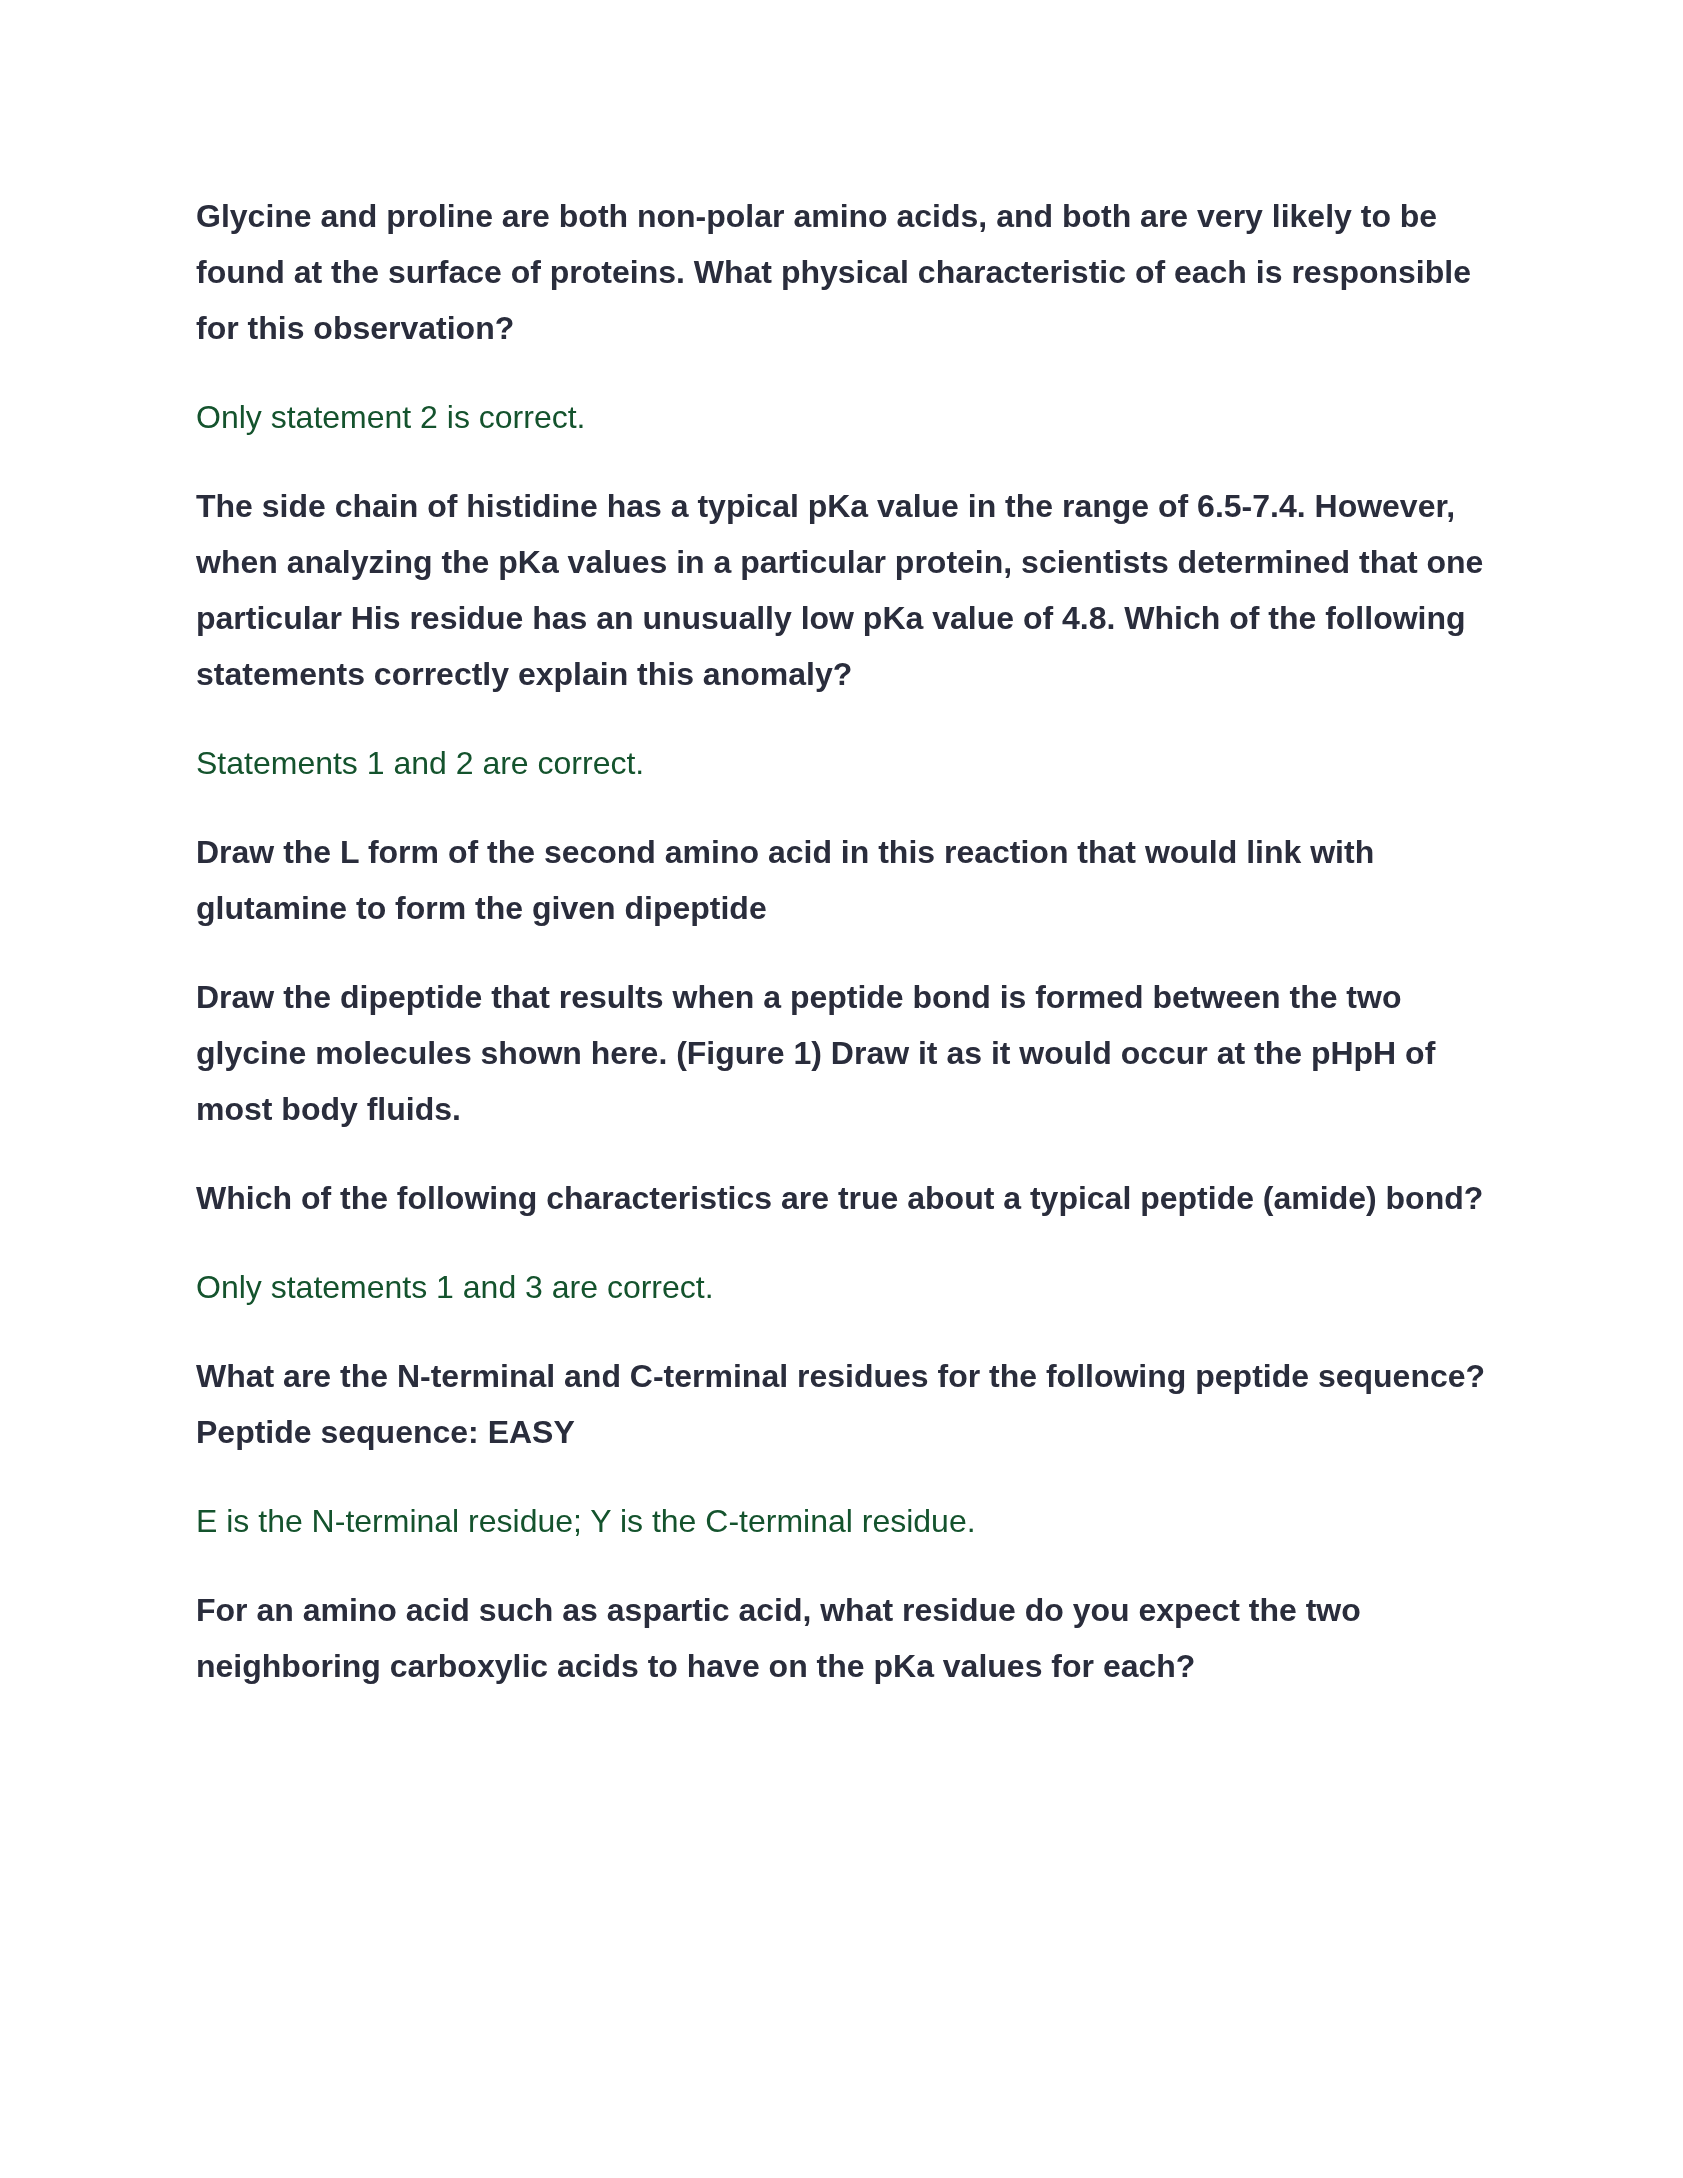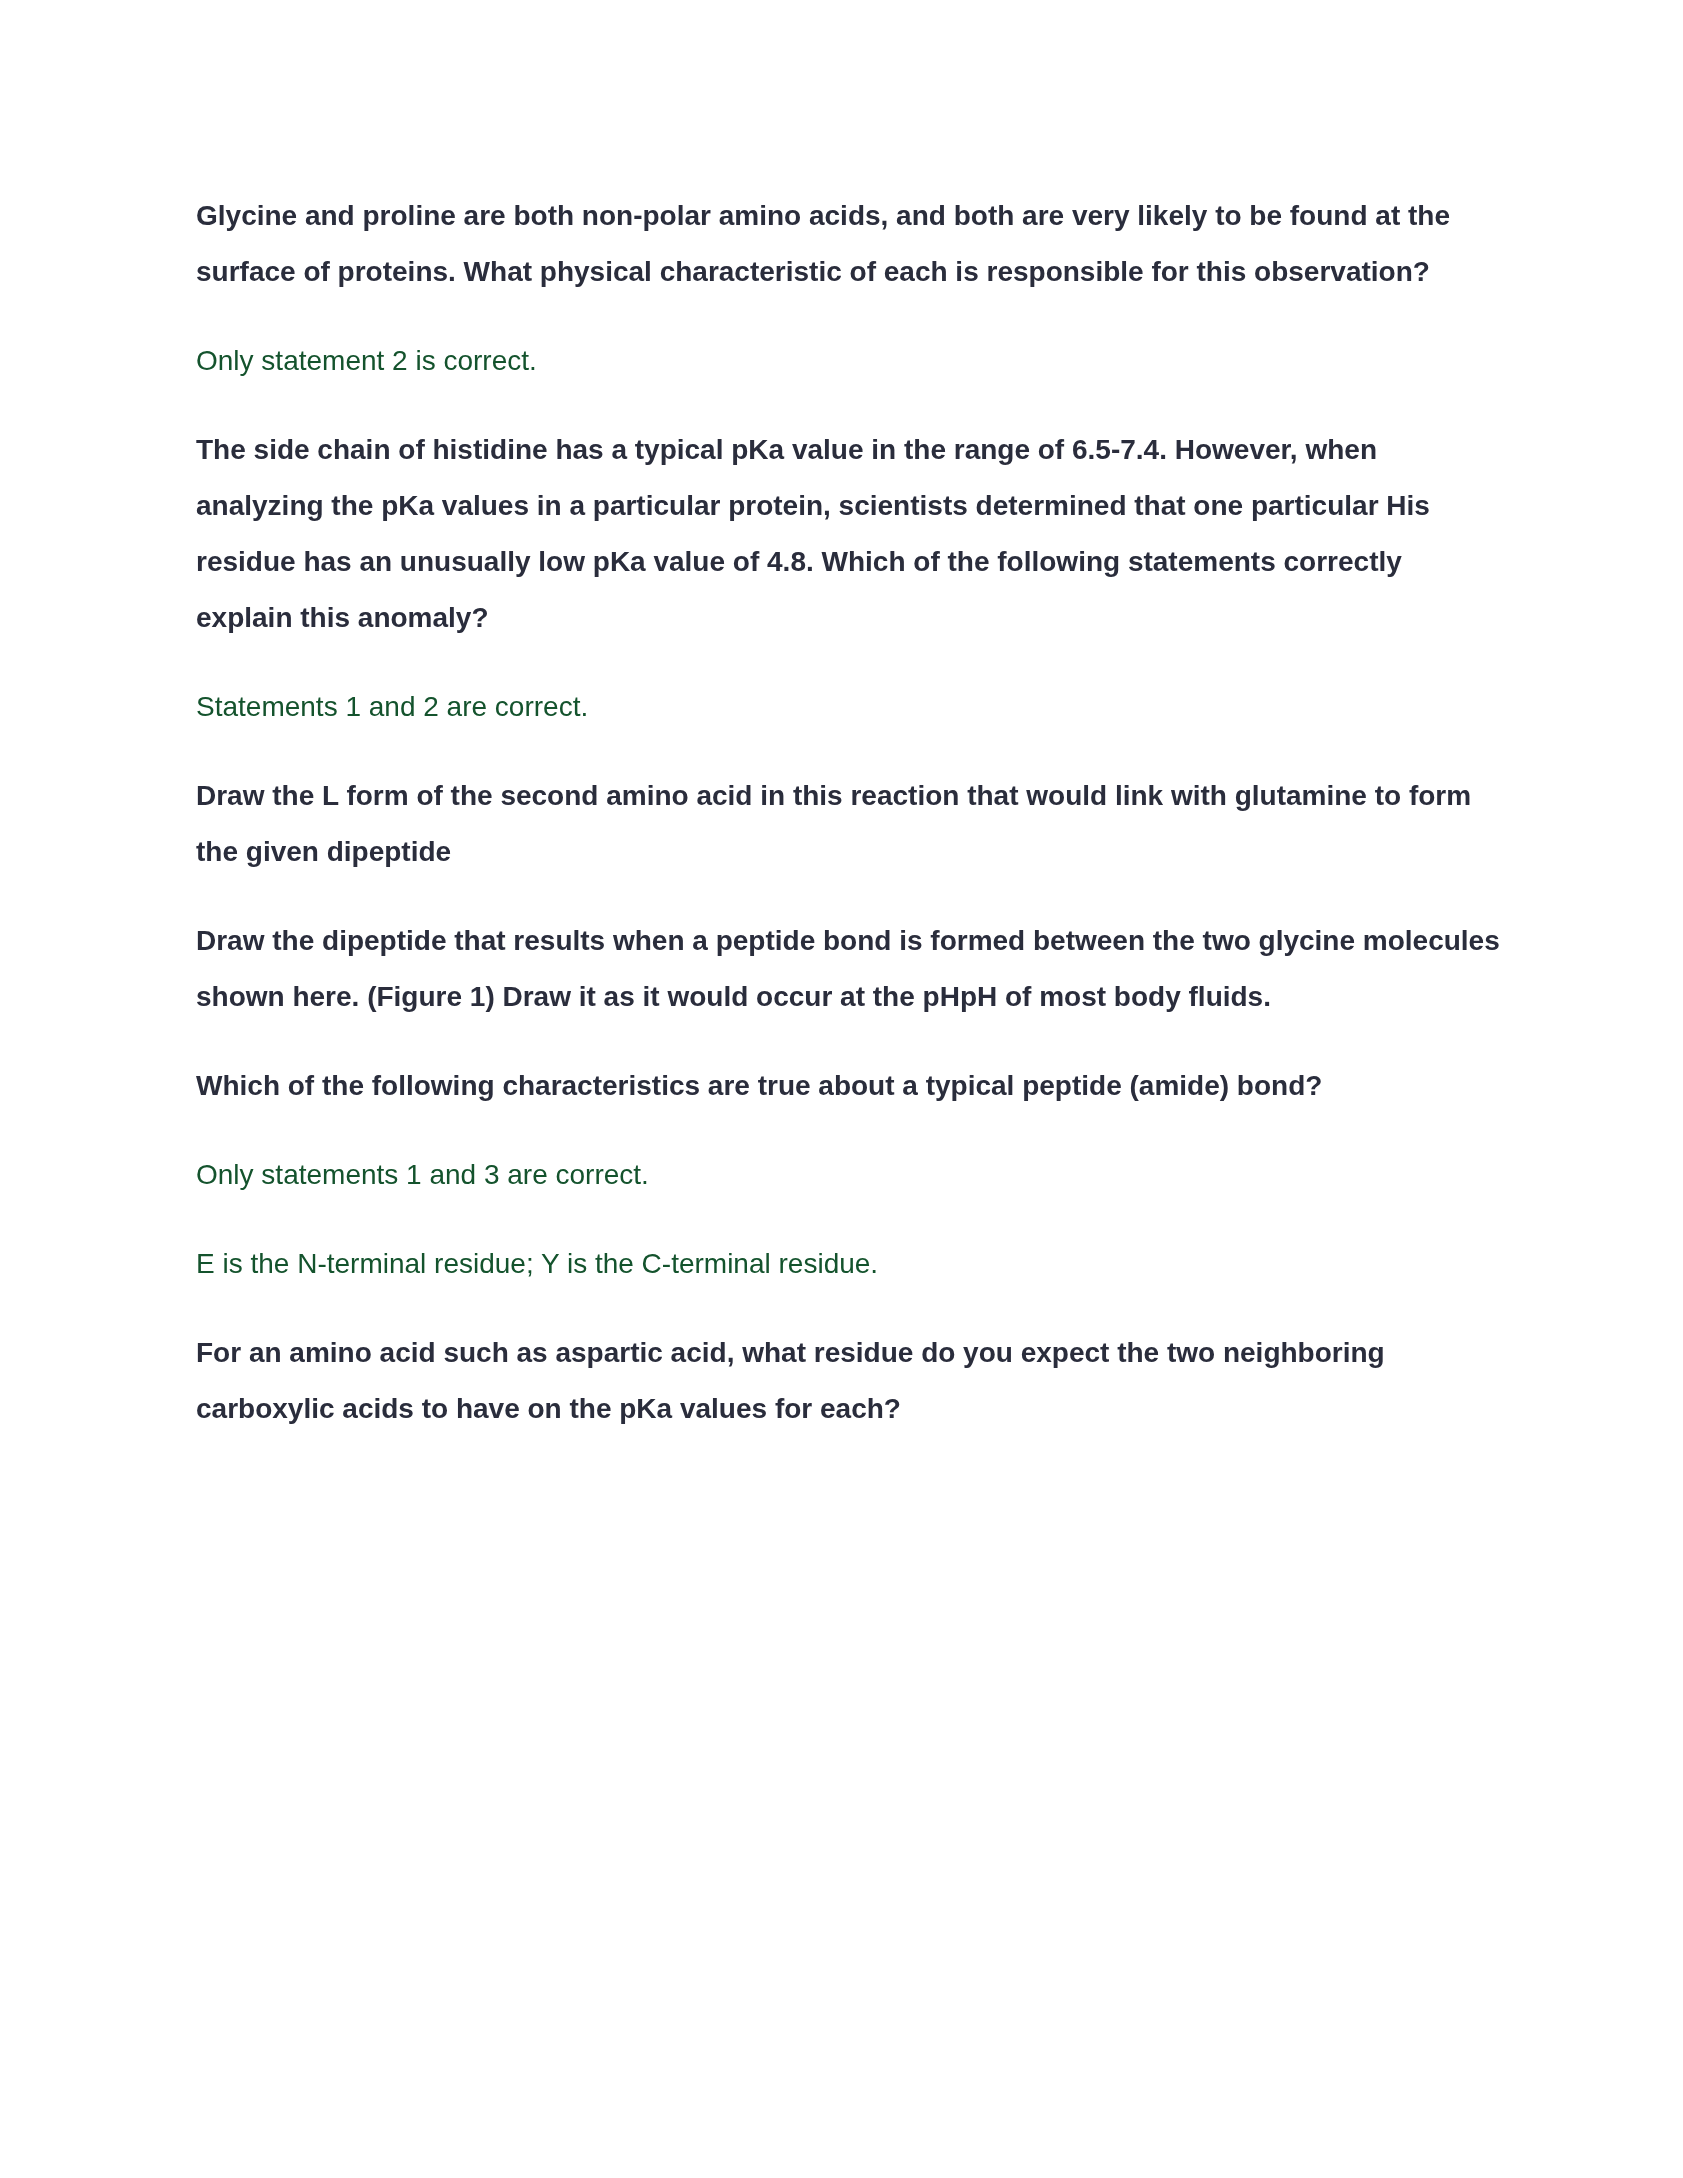--- a/index.html
+++ b/index.html
@@ -16,21 +16,21 @@
       color: #2b2e3e;
     }
     .page {
       position: absolute;
       left: 196px;
       top: 188px;
       width: 1307px;
     }
     .block {
       margin: 0 0 33px 0;
-      font-size: 28px;
+      font-size: 32px;
       line-height: 56px;
     }
     .question {
       font-weight: bold;
       color: #2a2d3c;
     }
     .answer {
       font-weight: normal;
       color: #14532d;
     }
@@ -40,16 +40,17 @@
 
 <div class="page">
   <p class="block question">Glycine and proline are both non-polar amino acids, and both are very likely to be found at the surface of proteins. What physical characteristic of each is responsible for this observation?</p>
   <p class="block answer">Only statement 2 is correct.</p>
   <p class="block question">The side chain of histidine has a typical pKa value in the range of 6.5-7.4. However, when analyzing the pKa values in a particular protein, scientists determined that one particular His residue has an unusually low pKa value of 4.8. Which of the following statements correctly explain this anomaly?</p>
   <p class="block answer">Statements 1 and 2 are correct.</p>
   <p class="block question">Draw the L form of the second amino acid in this reaction that would link with glutamine to form the given dipeptide</p>
   <p class="block question">Draw the dipeptide that results when a peptide bond is formed between the two glycine molecules shown here. (Figure 1) Draw it as it would occur at the pHpH of most body fluids.</p>
   <p class="block question">Which of the following characteristics are true about a typical peptide (amide) bond?</p>
   <p class="block answer">Only statements 1 and 3 are correct.</p>
+  <p class="block question">What are the N-terminal and C-terminal residues for the following peptide sequence?Peptide sequence: EASY</p>
   <p class="block answer">E is the N-terminal residue; Y is the C-terminal residue.</p>
   <p class="block question">For an amino acid such as aspartic acid, what residue do you expect the two neighboring carboxylic acids to have on the pKa values for each?</p>
 </div>
 
 
 </body></html>

